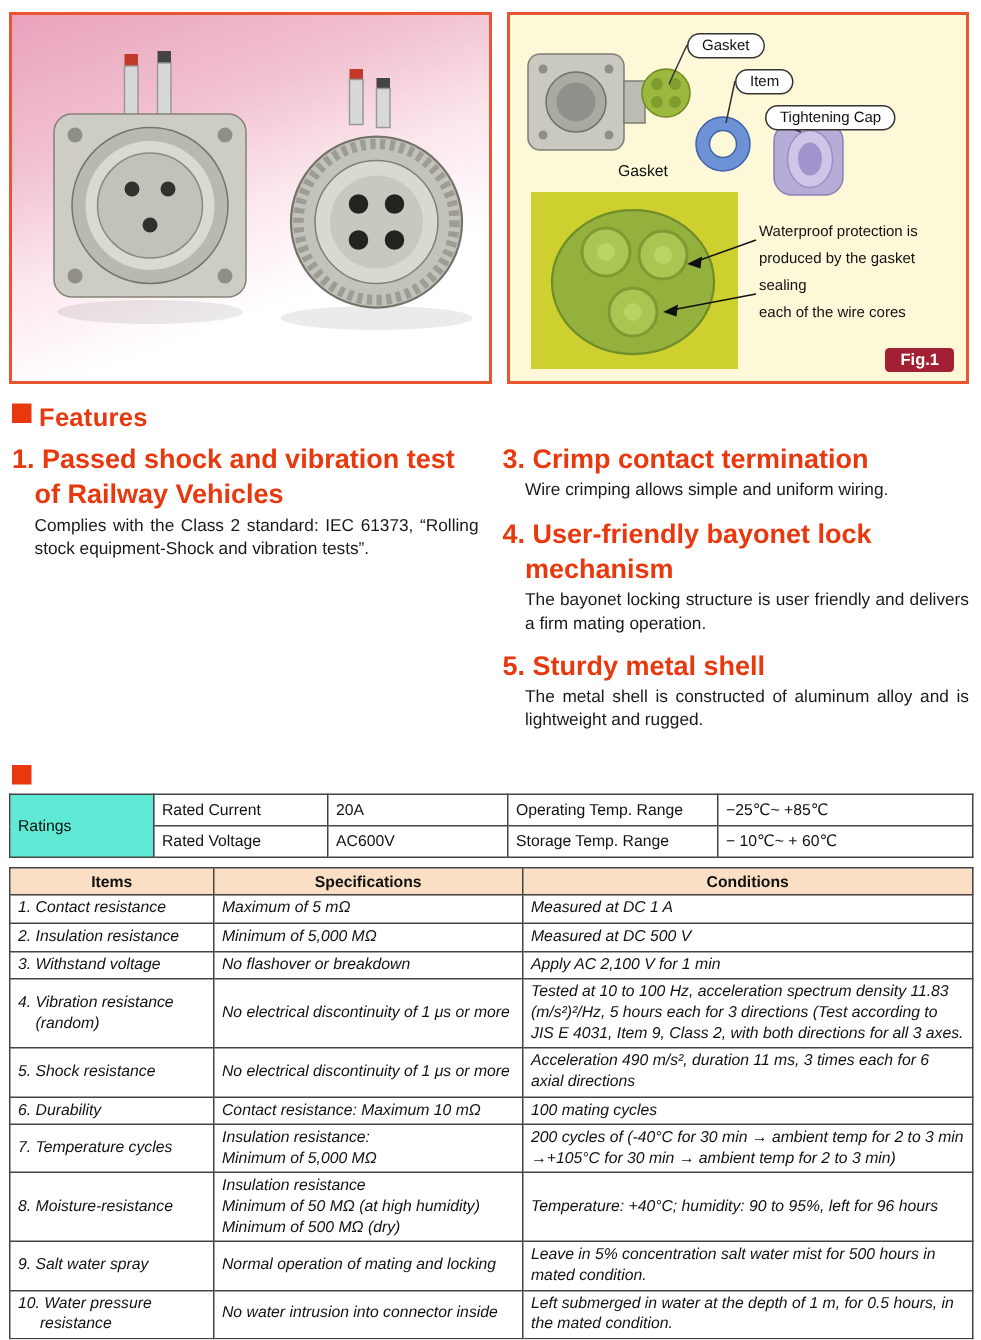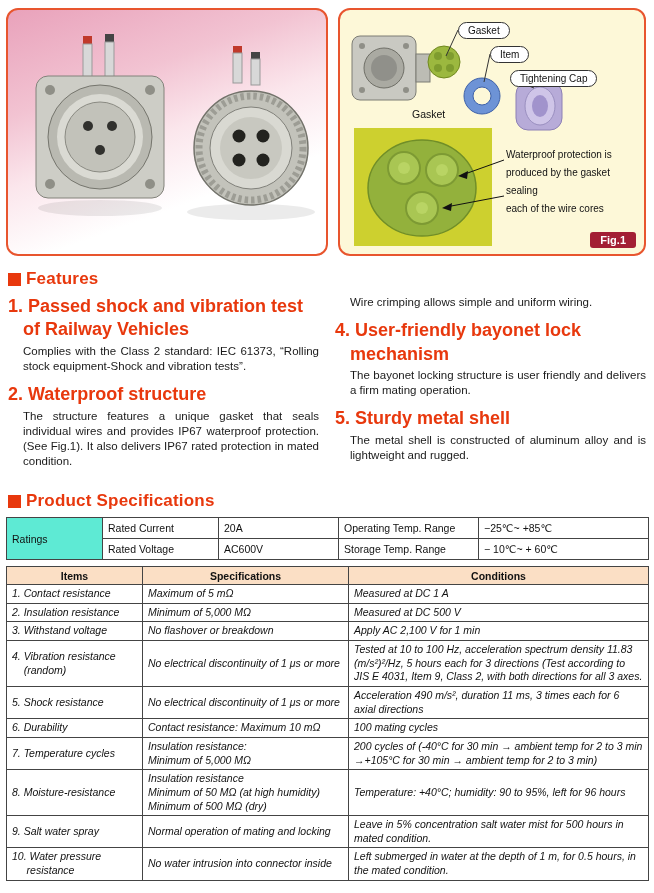--- a/index.html
+++ b/index.html
@@ -5,38 +5,38 @@
   * { box-sizing: border-box; margin: 0; padding: 0; }
   html, body { background: #ffffff; }
   .page {
     width: 654px; height: 893px; overflow: hidden; background: #fff;
     font-family: "Liberation Sans", "DejaVu Sans", sans-serif; color: #111;
     padding: 8px 6px 0;
   }
 
   
   .figrow { display: flex; gap: 10px; }
-  .panel { border: 2px solid #e8552e; border-radius: 12px; height: 248px; position: relative; overflow: hidden; }
+  .panel { border: 2px solid #e8552e; border-radius: 0; height: 248px; position: relative; overflow: hidden; }
   .photo-panel { width: 322px; background: linear-gradient(160deg, #e9a2bb 0%, #f2c3d2 30%, #fbe6ec 50%, #ffffff 72%); }
   .fig-panel { width: 308px; background: #fdf8d8; }
   .panel svg { position: absolute; left: 0; top: 0; }
 
   .callout {
     position: absolute; background: #fff; border: 1px solid #333; border-radius: 9px;
     font-size: 10px; line-height: 13px; padding: 1px 9px; white-space: nowrap; color: #111;
   }
   .gasket-caption { position: absolute; left: 72px; top: 98px; font-size: 10.5px; color: #111; }
   .fig-note { position: absolute; left: 166px; top: 136px; font-size: 10px; line-height: 18px; white-space: pre-line; color: #111; }
   .fig-badge {
     position: absolute; right: 8px; bottom: 6px; background: #a31f34; color: #fff;
     font-weight: bold; font-size: 11px; padding: 2px 10px; border-radius: 3px;
   }
 
   
-  .sec-head { display: flex; align-items: center; gap: 5px; margin: 13px 2px 6px; }
+  .sec-head { display: flex; gap: 5px; margin: 13px 2px 6px; }
   .sec-head .sq { width: 13px; height: 13px; background: #e8380d; flex: 0 0 auto; }
   .sec-head .t { color: #e8380d; font-size: 17px; font-weight: bold; letter-spacing: 0.2px; }
 
   
   .fcols { display: flex; gap: 16px; padding: 0 2px; }
   .fcol { flex: 1; }
   .feature { margin-bottom: 9px; }
   .fhead {
     color: #e8380d; font-weight: bold; font-size: 18px; line-height: 1.3;
     padding-left: 15px; text-indent: -15px; margin-bottom: 2px;
@@ -158,43 +158,39 @@
     <span class="sq"></span>
     <span class="t">Features</span>
   </div>
 
   <div class="fcols">
     <div class="fcol">
       <div class="feature">
         <div class="fhead">1. Passed shock and vibration test of Railway Vehicles</div>
         <div class="fbody">Complies with the Class 2 standard: IEC 61373, “Rolling stock equipment-Shock and vibration tests”.</div>
       </div>
-      <div class="feature">
-        <div class="fhead">2. Waterproof structure</div>
-        <div class="fbody">The structure features a unique gasket that seals individual wires and provides IP67 waterproof protection. (See Fig.1). It also delivers IP67 rated protection in mated condition.</div>
-      </div>
     </div>
     <div class="fcol">
       <div class="feature">
+        <div class="fhead">3. Crimp contact termination</div>
         <div class="fbody">Wire crimping allows simple and uniform wiring.</div>
       </div>
       <div class="feature">
         <div class="fhead">4. User-friendly bayonet lock mechanism</div>
         <div class="fbody">The bayonet locking structure is user friendly and delivers a firm mating operation.</div>
       </div>
       <div class="feature">
         <div class="fhead">5. Sturdy metal shell</div>
         <div class="fbody">The metal shell is constructed of aluminum alloy and is lightweight and rugged.</div>
       </div>
     </div>
   </div>
 
   <div class="sec-head">
     <span class="sq"></span>
-    <span class="t">Product Specifications</span>
   </div>
 
   <table class="ratings-table">
     <colgroup>
       <col style="width:96px">
         <col style="width:116px">
         <col style="width:120px">
         <col style="width:140px">
         <col style="width:170px">
     </colgroup>

